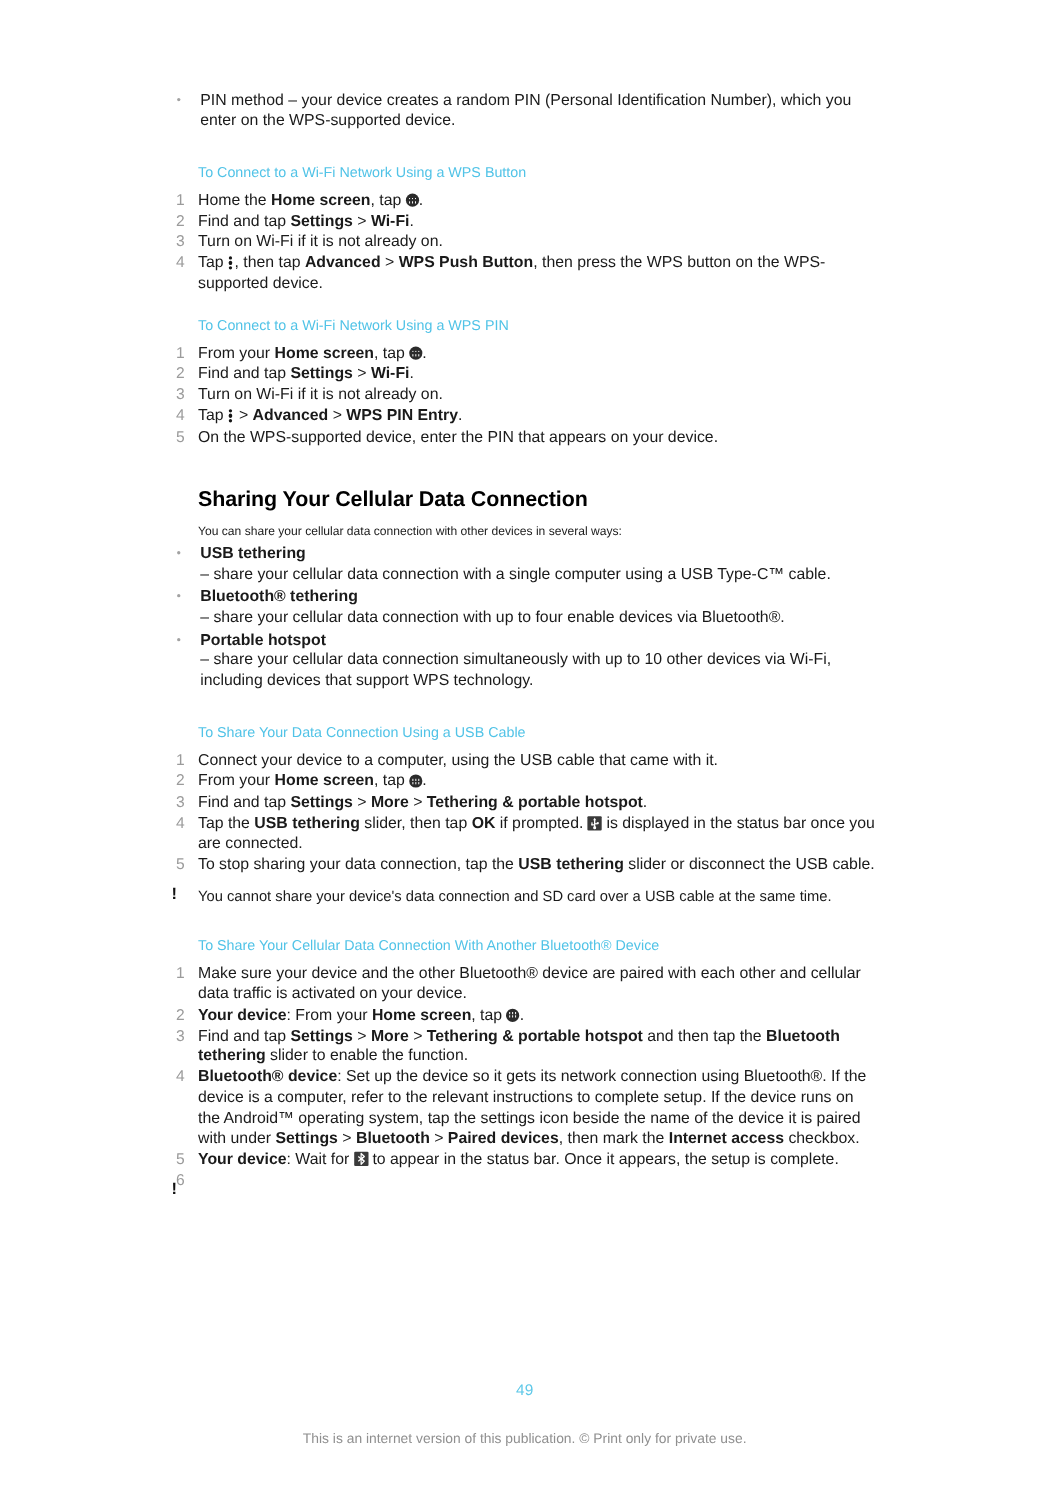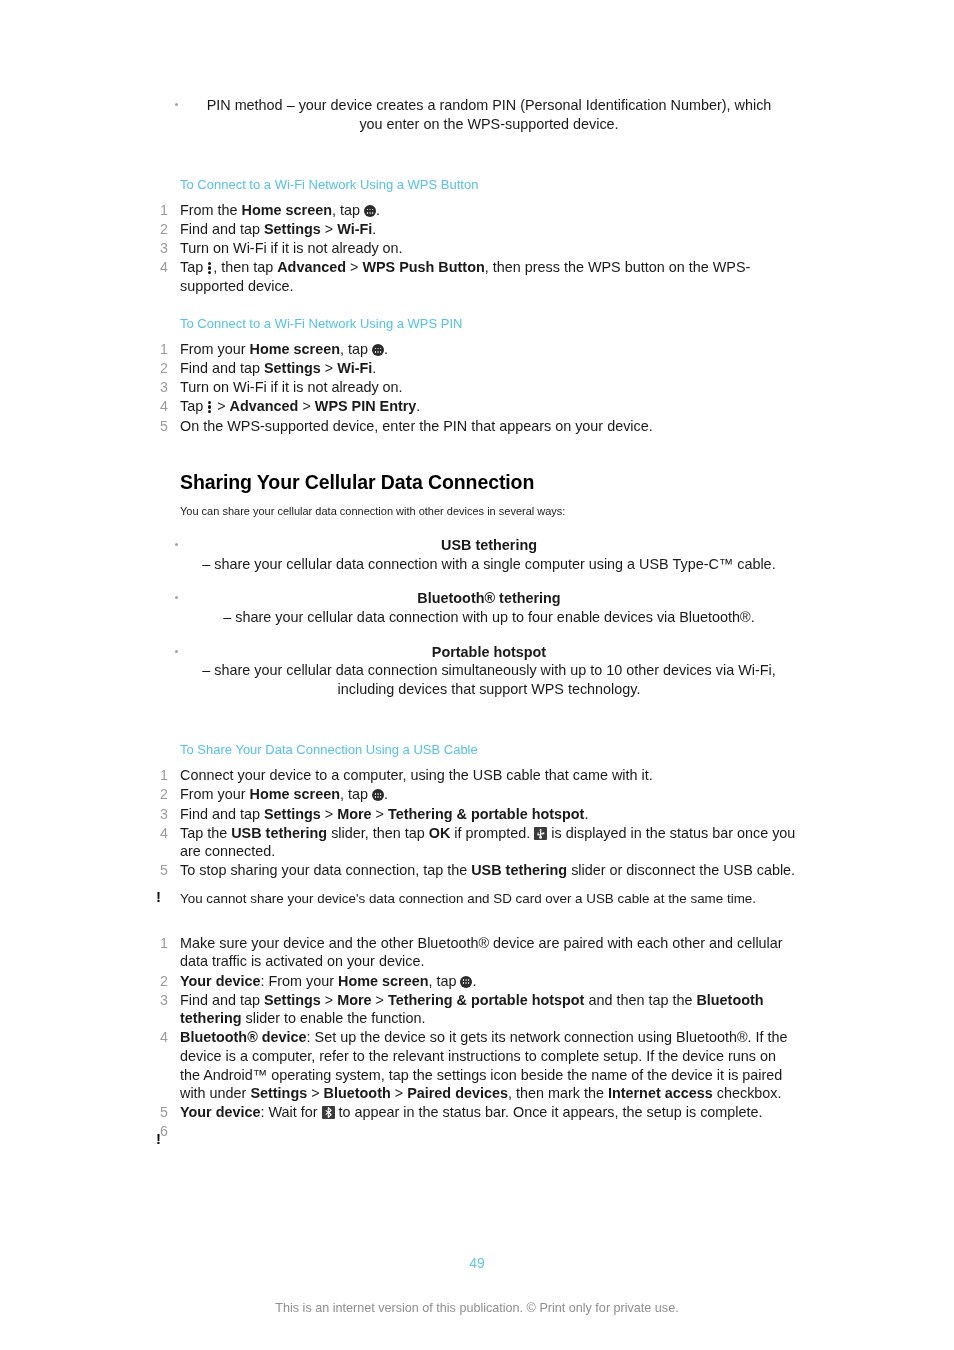--- a/index.html
+++ b/index.html
@@ -78,24 +78,23 @@
 
   
   ul.bullets {
     list-style: none;
     margin: 0;
     padding: 0;
   }
   ul.bullets > li {
     position: relative;
     padding-left: 30px;
-    margin: 16px;
+    margin: 2px;
     font-size: 14.4px;
     line-height: 18.6px;
-    text-align: center;
   }
   ul.bullets > li > .dot {
     position: absolute;
     left: 9px;
     top: 7px;
     width: 3px;
     height: 3px;
     background: #a2a2a2;
     border-radius: 50%;
   }
@@ -222,21 +221,21 @@
       <li>
         <span class="dot"></span>
         <span class="body-text">PIN method – your device creates a random PIN (Personal Identification Number), which you enter on the WPS-supported device.</span>
       </li>
     </ul>
 
     <div class="gap-lg"></div>
 
     <h3 class="sec-heading">To Connect to a Wi-Fi Network Using a WPS Button</h3>
     <ol class="steps">
-        <li><span class="num">1</span><span class="body-text"><span>From the </span><span style="font-weight: bold;">Home screen</span><span>, tap </span><span class="icon icon-appdrawer"></span><span>.</span></span></li>
+        <li><span class="num">1</span><span class="body-text"><span>Home the </span><span style="font-weight: bold;">Home screen</span><span>, tap </span><span class="icon icon-appdrawer"></span><span>.</span></span></li>
         <li><span class="num">2</span><span class="body-text"><span>Find and tap </span><span style="font-weight: bold;">Settings</span><span> &gt; </span><span style="font-weight: bold;">Wi-Fi</span><span>.</span></span></li>
         <li><span class="num">3</span><span class="body-text"><span>Turn on Wi-Fi if it is not already on.</span></span></li>
         <li><span class="num">4</span><span class="body-text"><span>Tap </span><span class="icon icon-kebab"><i></i><i></i><i></i></span><span>, then tap </span><span style="font-weight: bold;">Advanced</span><span> &gt; </span><span style="font-weight: bold;">WPS Push Button</span><span>, then press the WPS button on the WPS-supported device.</span></span></li>
       </ol>
 
     <div class="gap-md"></div>
 
     <h3 class="sec-heading">To Connect to a Wi-Fi Network Using a WPS PIN</h3>
     <ol class="steps">
         <li><span class="num">1</span><span class="body-text"><span>From your </span><span style="font-weight: bold;">Home screen</span><span>, tap </span><span class="icon icon-appdrawer"></span><span>.</span></span></li>
@@ -279,20 +278,21 @@
 
     <div class="gap-sm"></div>
 
     <div class="note">
       <span class="bang">!</span>
       <span><span>You cannot share your device's data connection and SD card over a USB cable at the same time.</span></span>
     </div>
 
     <div class="gap-lg"></div>
 
+    <h3 class="sec-heading">To Share Your Cellular Data Connection With Another Bluetooth® Device</h3>
     <ol class="steps">
         <li><span class="num">1</span><span class="body-text"><span>Make sure your device and the other Bluetooth® device are paired with each other and cellular data traffic is activated on your device.</span></span></li>
         <li><span class="num">2</span><span class="body-text"><span style="font-weight: bold;">Your device</span><span>: From your </span><span style="font-weight: bold;">Home screen</span><span>, tap </span><span class="icon icon-appdrawer"></span><span>.</span></span></li>
         <li><span class="num">3</span><span class="body-text"><span>Find and tap </span><span style="font-weight: bold;">Settings</span><span> &gt; </span><span style="font-weight: bold;">More</span><span> &gt; </span><span style="font-weight: bold;">Tethering &amp; portable hotspot</span><span> and then tap the </span><span style="font-weight: bold;">Bluetooth tethering</span><span> slider to enable the function.</span></span></li>
         <li><span class="num">4</span><span class="body-text"><span style="font-weight: bold;">Bluetooth® device</span><span>: Set up the device so it gets its network connection using Bluetooth®. If the device is a computer, refer to the relevant instructions to complete setup. If the device runs on the Android™ operating system, tap the settings icon beside the name of the device it is paired with under </span><span style="font-weight: bold;">Settings</span><span> &gt; </span><span style="font-weight: bold;">Bluetooth</span><span> &gt; </span><span style="font-weight: bold;">Paired devices</span><span>, then mark the </span><span style="font-weight: bold;">Internet access</span><span> checkbox.</span></span></li>
         <li><span class="num">5</span><span class="body-text"><span style="font-weight: bold;">Your device</span><span>: Wait for </span><span class="icon icon-badge"><svg width="13" height="13" viewBox="0 0 13 13">
                 <path d="M6.3 1.6 L9.2 4.4 L6.3 7.0 L6.3 1.6 Z M6.3 6.0 L9.2 8.6 L6.3 11.4 L6.3 6.0 Z" fill="none" stroke="#ffffff" stroke-width="1.1" stroke-linejoin="round"></path>
                 <line x1="3.7" y1="4.4" x2="9.0" y2="8.6" stroke="#ffffff" stroke-width="1.1"></line>
                 <line x1="3.7" y1="8.6" x2="9.0" y2="4.4" stroke="#ffffff" stroke-width="1.1"></line>
               </svg></span><span> to appear in the status bar. Once it appears, the setup is complete.</span></span></li>

